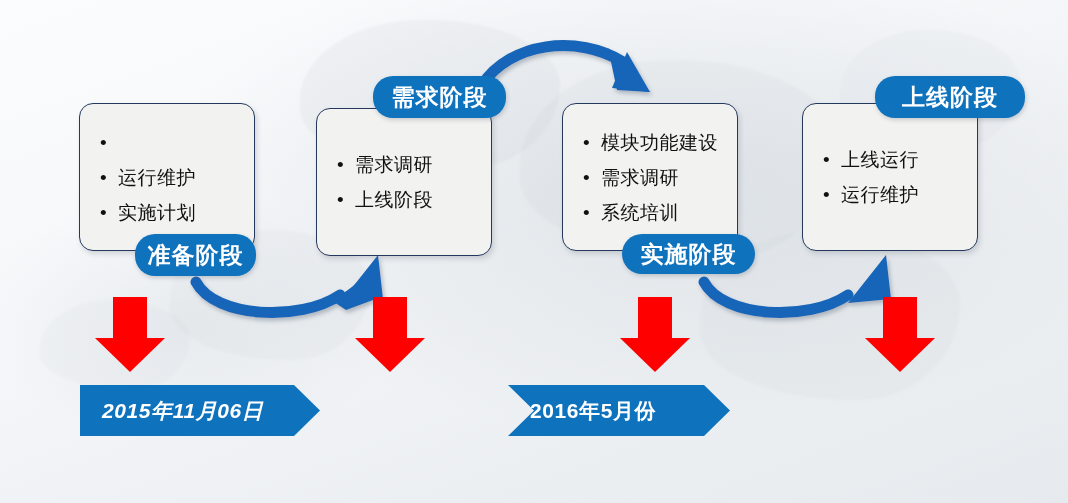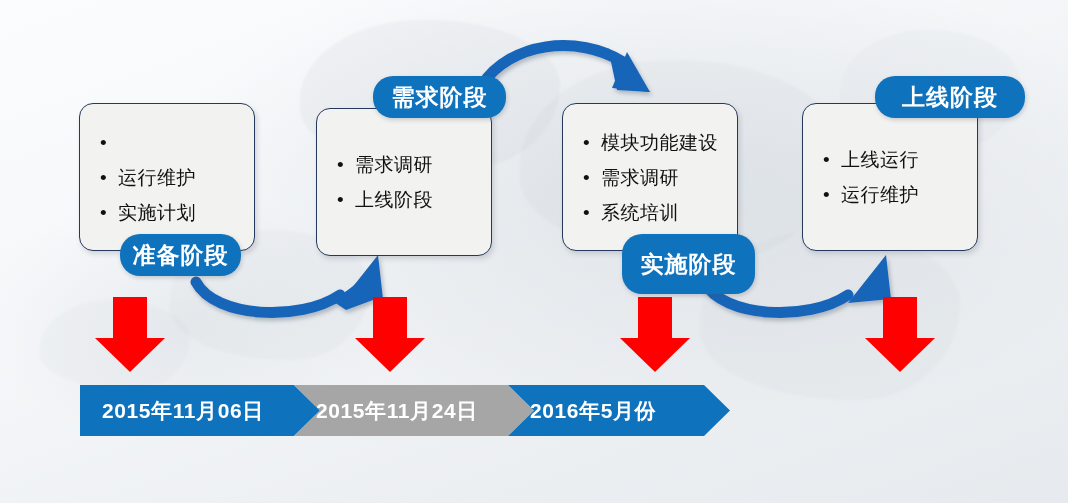--- a/index.html
+++ b/index.html
@@ -111,21 +111,21 @@
     font-weight: bold;
     letter-spacing: 0.6px;
     white-space: nowrap;
     box-sizing: border-box;
   }
   .tl-seg .tl-txt { padding-left: 22px; }
 
   .tl-blue { background: #0f72bd; }
   .tl-gray { background: #a6a6a6; }
 
-  .clip-start { clip-path: polygon(0 0, calc(100% - 26px) 0, 100% 50%, calc(100% - 26px) 100%, 0 100%); }
+  .clip-start { clip-path: polygon(0 0, calc(100% - 26px) 0, 100% 50%, calc(100% - 26px) 100%, 0 100%); font-style: italic; }
   .clip-mid   { clip-path: polygon(0 0, calc(100% - 26px) 0, 100% 50%, calc(100% - 26px) 100%, 0 100%, 26px 50%); }
 </style>
 </head>
 <body>
 
 <div id="slide">
 
   <div class="wm" style="left:300px; top:20px; width:260px; height:150px; opacity:.55;"></div>
   <div class="wm" style="left:520px; top:60px; width:320px; height:200px; opacity:.45;"></div>
   <div class="wm" style="left:170px; top:230px; width:200px; height:130px; opacity:.40;"></div>
@@ -183,21 +183,21 @@
       <li>
         <span class="dot">•</span>
         <span class="btxt">运行维护</span>
       </li>
       <li>
         <span class="dot">•</span>
         <span class="btxt">实施计划</span>
       </li>
     </ul>
   </div>
-  <div class="phase-label" style="left:120px; top:234px; width:121px; height:42px;">准备阶段</div>
+  <div class="phase-label" style="left:135px; top:234px; width:121px; height:42px;">准备阶段</div>
 
   <div class="phase-box" style="left:316px; top:108px; width:176px; height:148px;">
     <ul class="bullets">
       <li>
         <span class="dot">•</span>
         <span class="btxt">需求调研</span>
       </li>
       <li>
         <span class="dot">•</span>
         <span class="btxt">上线阶段</span>
@@ -215,41 +215,38 @@
       <li>
         <span class="dot">•</span>
         <span class="btxt">需求调研</span>
       </li>
       <li>
         <span class="dot">•</span>
         <span class="btxt">系统培训</span>
       </li>
     </ul>
   </div>
-  <div class="phase-label" style="left:622px; top:234px; width:133px; height:60px;">实施阶段</div>
+  <div class="phase-label" style="left:622px; top:234px; width:133px; height:40px;">实施阶段</div>
 
   <div class="phase-box" style="left:802px; top:103px; width:176px; height:148px;">
     <ul class="bullets">
       <li>
         <span class="dot">•</span>
         <span class="btxt">上线运行</span>
       </li>
       <li>
         <span class="dot">•</span>
         <span class="btxt">运行维护</span>
       </li>
     </ul>
   </div>
   <div class="phase-label" style="left:875px; top:76px; width:150px; height:42px;">上线阶段</div>
 
   <div class="timeline">
     <div class="tl-seg tl-blue clip-start" style="left:0px; width:240px;">
       <span class="tl-txt">2015年11月06日</span>
     </div>
-    <div class="tl-seg tl-gray clip-mid" style="left:214px; width:240px;">
-      <span class="tl-txt">2015年11月24日</span>
-    </div>
     <div class="tl-seg tl-blue clip-mid" style="left:428px; width:222px;">
       <span class="tl-txt">2016年5月份</span>
     </div>
   </div>
 
 </div>
 
 </body></html>

